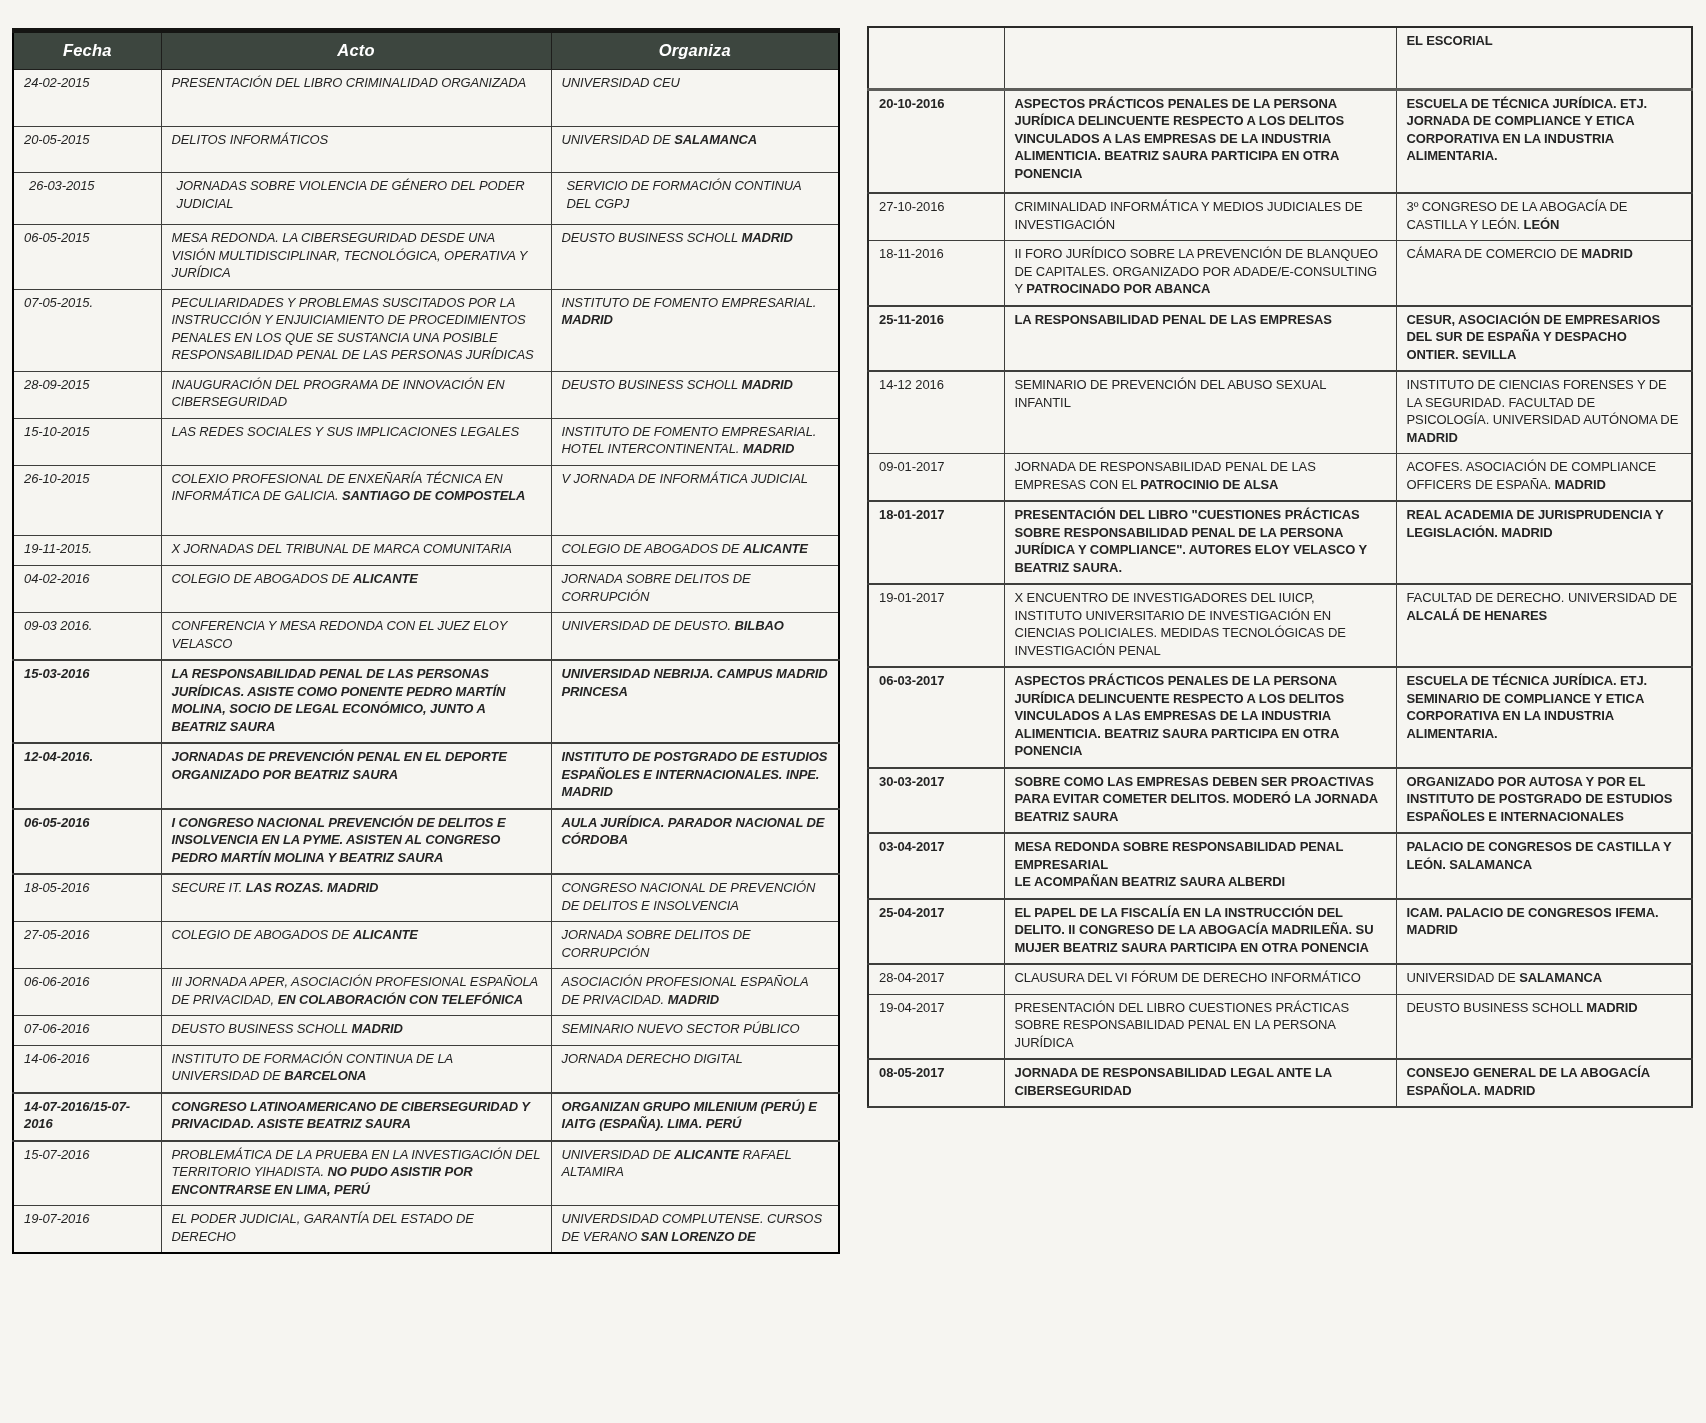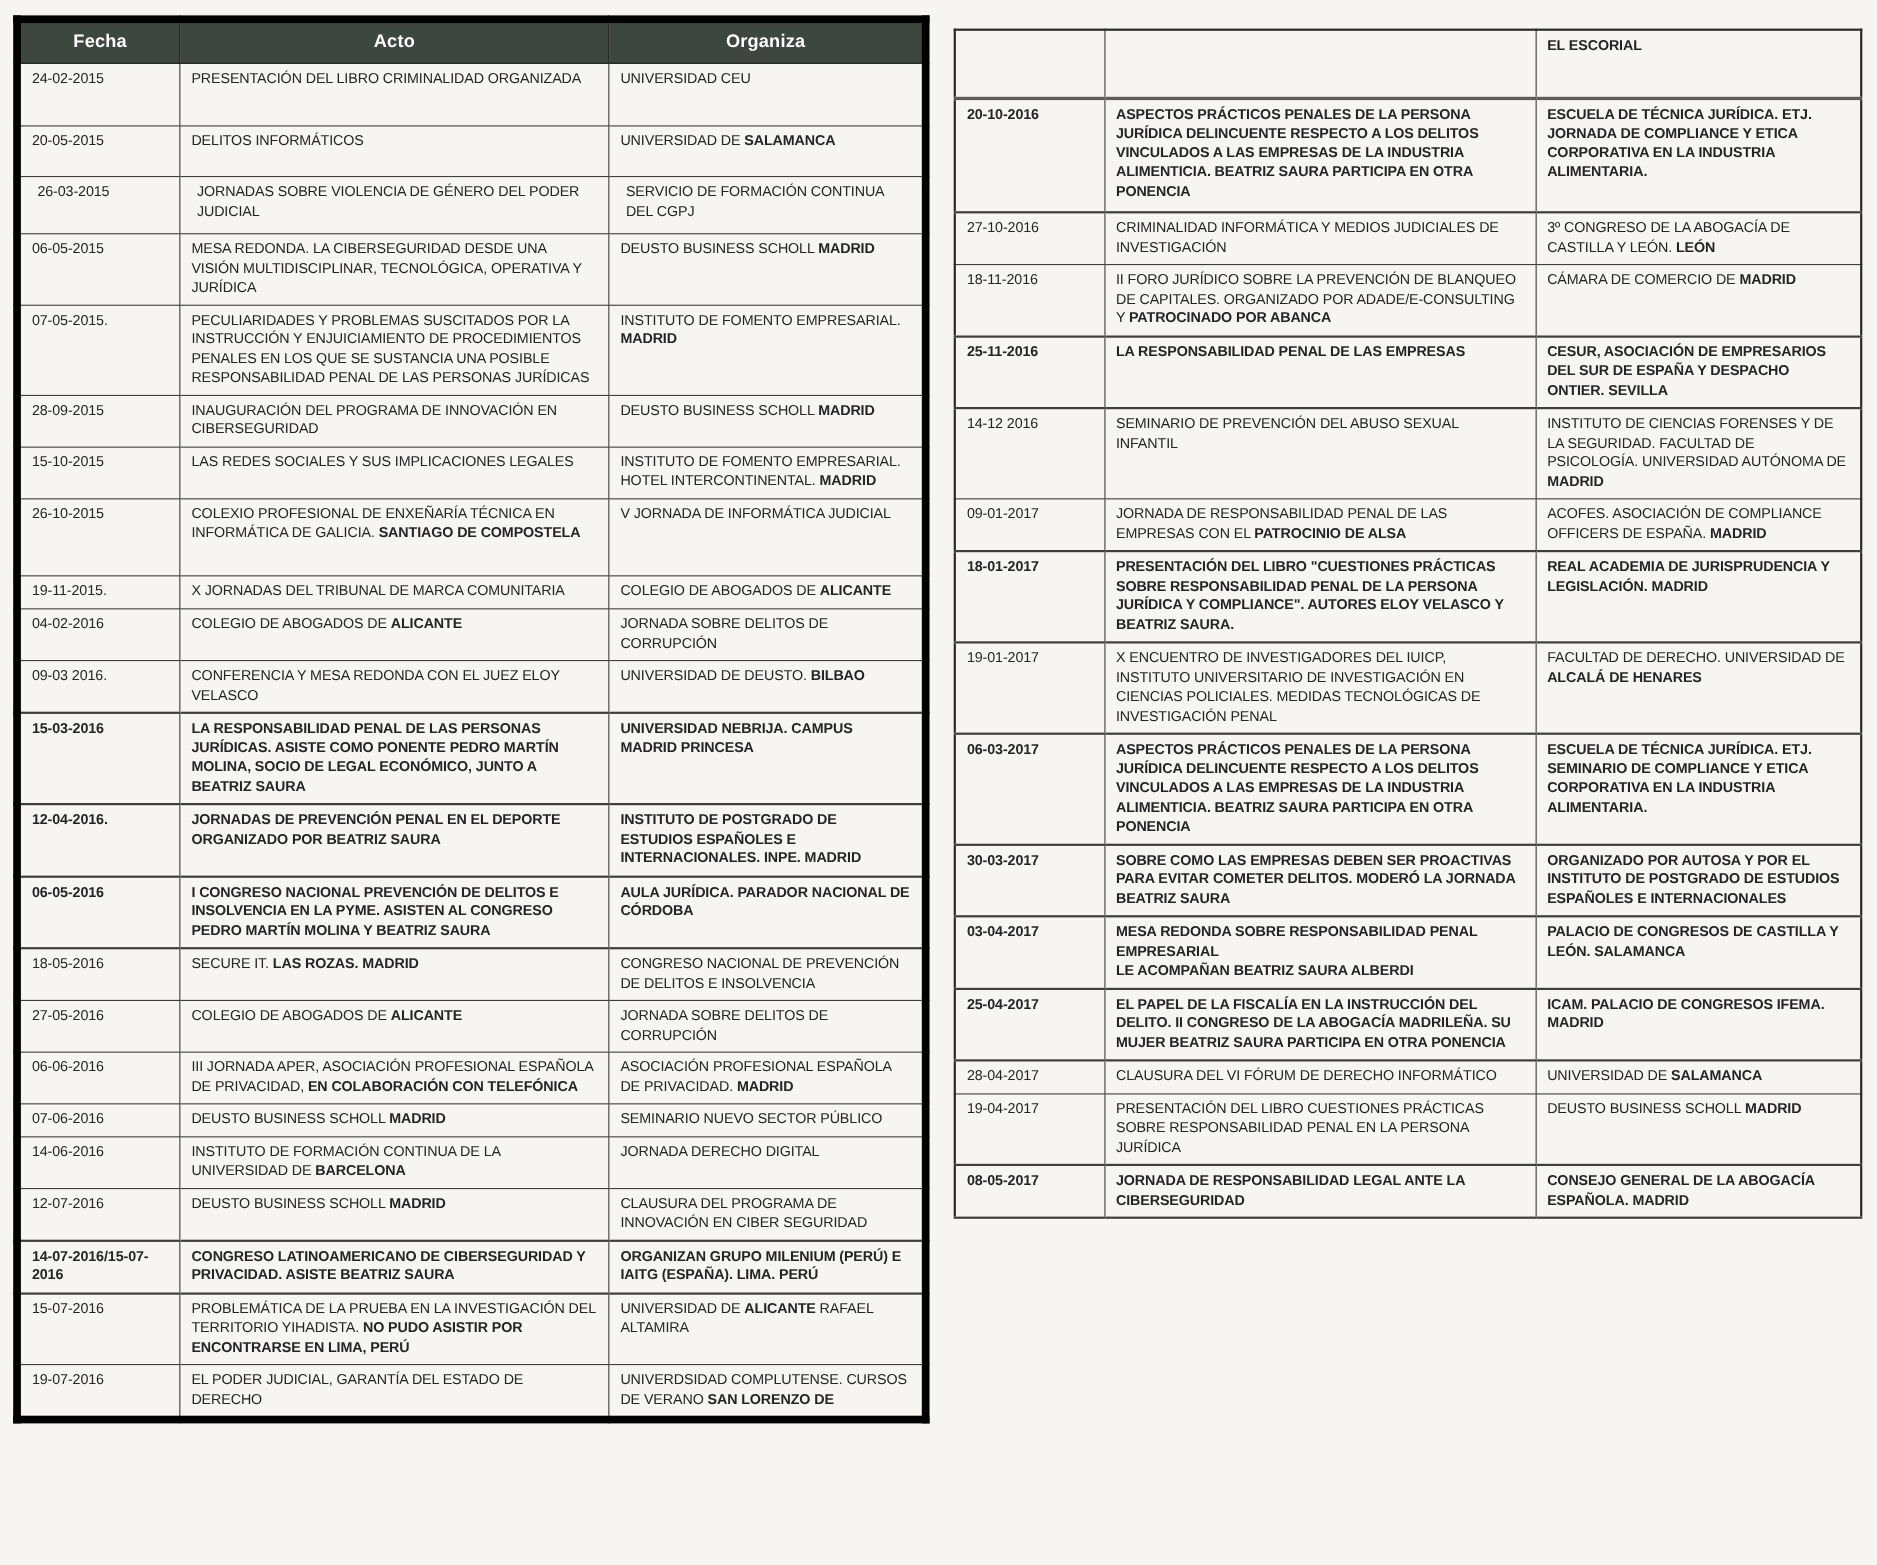--- a/index.html
+++ b/index.html
@@ -17,21 +17,21 @@
   .scan-table td{
     border:1px solid #3e3e3c;
     vertical-align:top;
     padding:4px 10px 7px 10px;
     font-size:13px;
     line-height:17.5px;
     letter-spacing:-0.1px;
     white-space:pre-line;
     overflow:hidden;
   }
-  #left-table{left:12px;top:14px;width:826px;border:7px solid #000000;}
+  #left-table{left:12px;top:28px;width:826px;border:2px solid #000000;font-style:italic;}
   #right-table{left:867px;top:26px;width:824px;border:2px solid #2a2a28;}
   #left-table thead th{
     background:#3d463f;
     color:#ffffff;
     font-size:16.5px;
     font-weight:700;
     padding:8px 6px 9px 6px;
     border:1px solid #1e1e1c;
     border-top:5px solid #151513;
     text-align:center;
@@ -155,25 +155,20 @@
       <tr>
         <td class="col-fecha"><span>07-06-2016</span></td>
         <td class="col-acto"><span>DEUSTO BUSINESS SCHOLL </span><span class="b">MADRID</span></td>
         <td class="col-organiza"><span>SEMINARIO NUEVO SECTOR PÚBLICO</span></td>
       </tr>
       <tr>
         <td class="col-fecha"><span>14-06-2016</span></td>
         <td class="col-acto"><span>INSTITUTO DE FORMACIÓN CONTINUA DE LA UNIVERSIDAD DE </span><span class="b">BARCELONA</span></td>
         <td class="col-organiza"><span>JORNADA DERECHO DIGITAL</span></td>
       </tr>
-      <tr>
-        <td class="col-fecha"><span>12-07-2016</span></td>
-        <td class="col-acto"><span>DEUSTO BUSINESS SCHOLL </span><span class="b">MADRID</span></td>
-        <td class="col-organiza"><span>CLAUSURA DEL PROGRAMA DE INNOVACIÓN EN CIBER SEGURIDAD</span></td>
-      </tr>
       <tr class="bold-row">
         <td class="col-fecha"><span>14-07-2016/15-07-2016</span></td>
         <td class="col-acto"><span>CONGRESO LATINOAMERICANO DE CIBERSEGURIDAD Y PRIVACIDAD. ASISTE BEATRIZ SAURA</span></td>
         <td class="col-organiza"><span>ORGANIZAN GRUPO MILENIUM (PERÚ) E IAITG (ESPAÑA). LIMA. PERÚ</span></td>
       </tr>
       <tr>
         <td class="col-fecha"><span>15-07-2016</span></td>
         <td class="col-acto"><span>PROBLEMÁTICA DE LA PRUEBA EN LA INVESTIGACIÓN DEL TERRITORIO YIHADISTA. </span><span class="b">NO PUDO ASISTIR POR ENCONTRARSE EN LIMA, PERÚ</span></td>
         <td class="col-organiza"><span>UNIVERSIDAD DE </span><span class="b">ALICANTE</span><span> RAFAEL ALTAMIRA</span></td>
       </tr>

